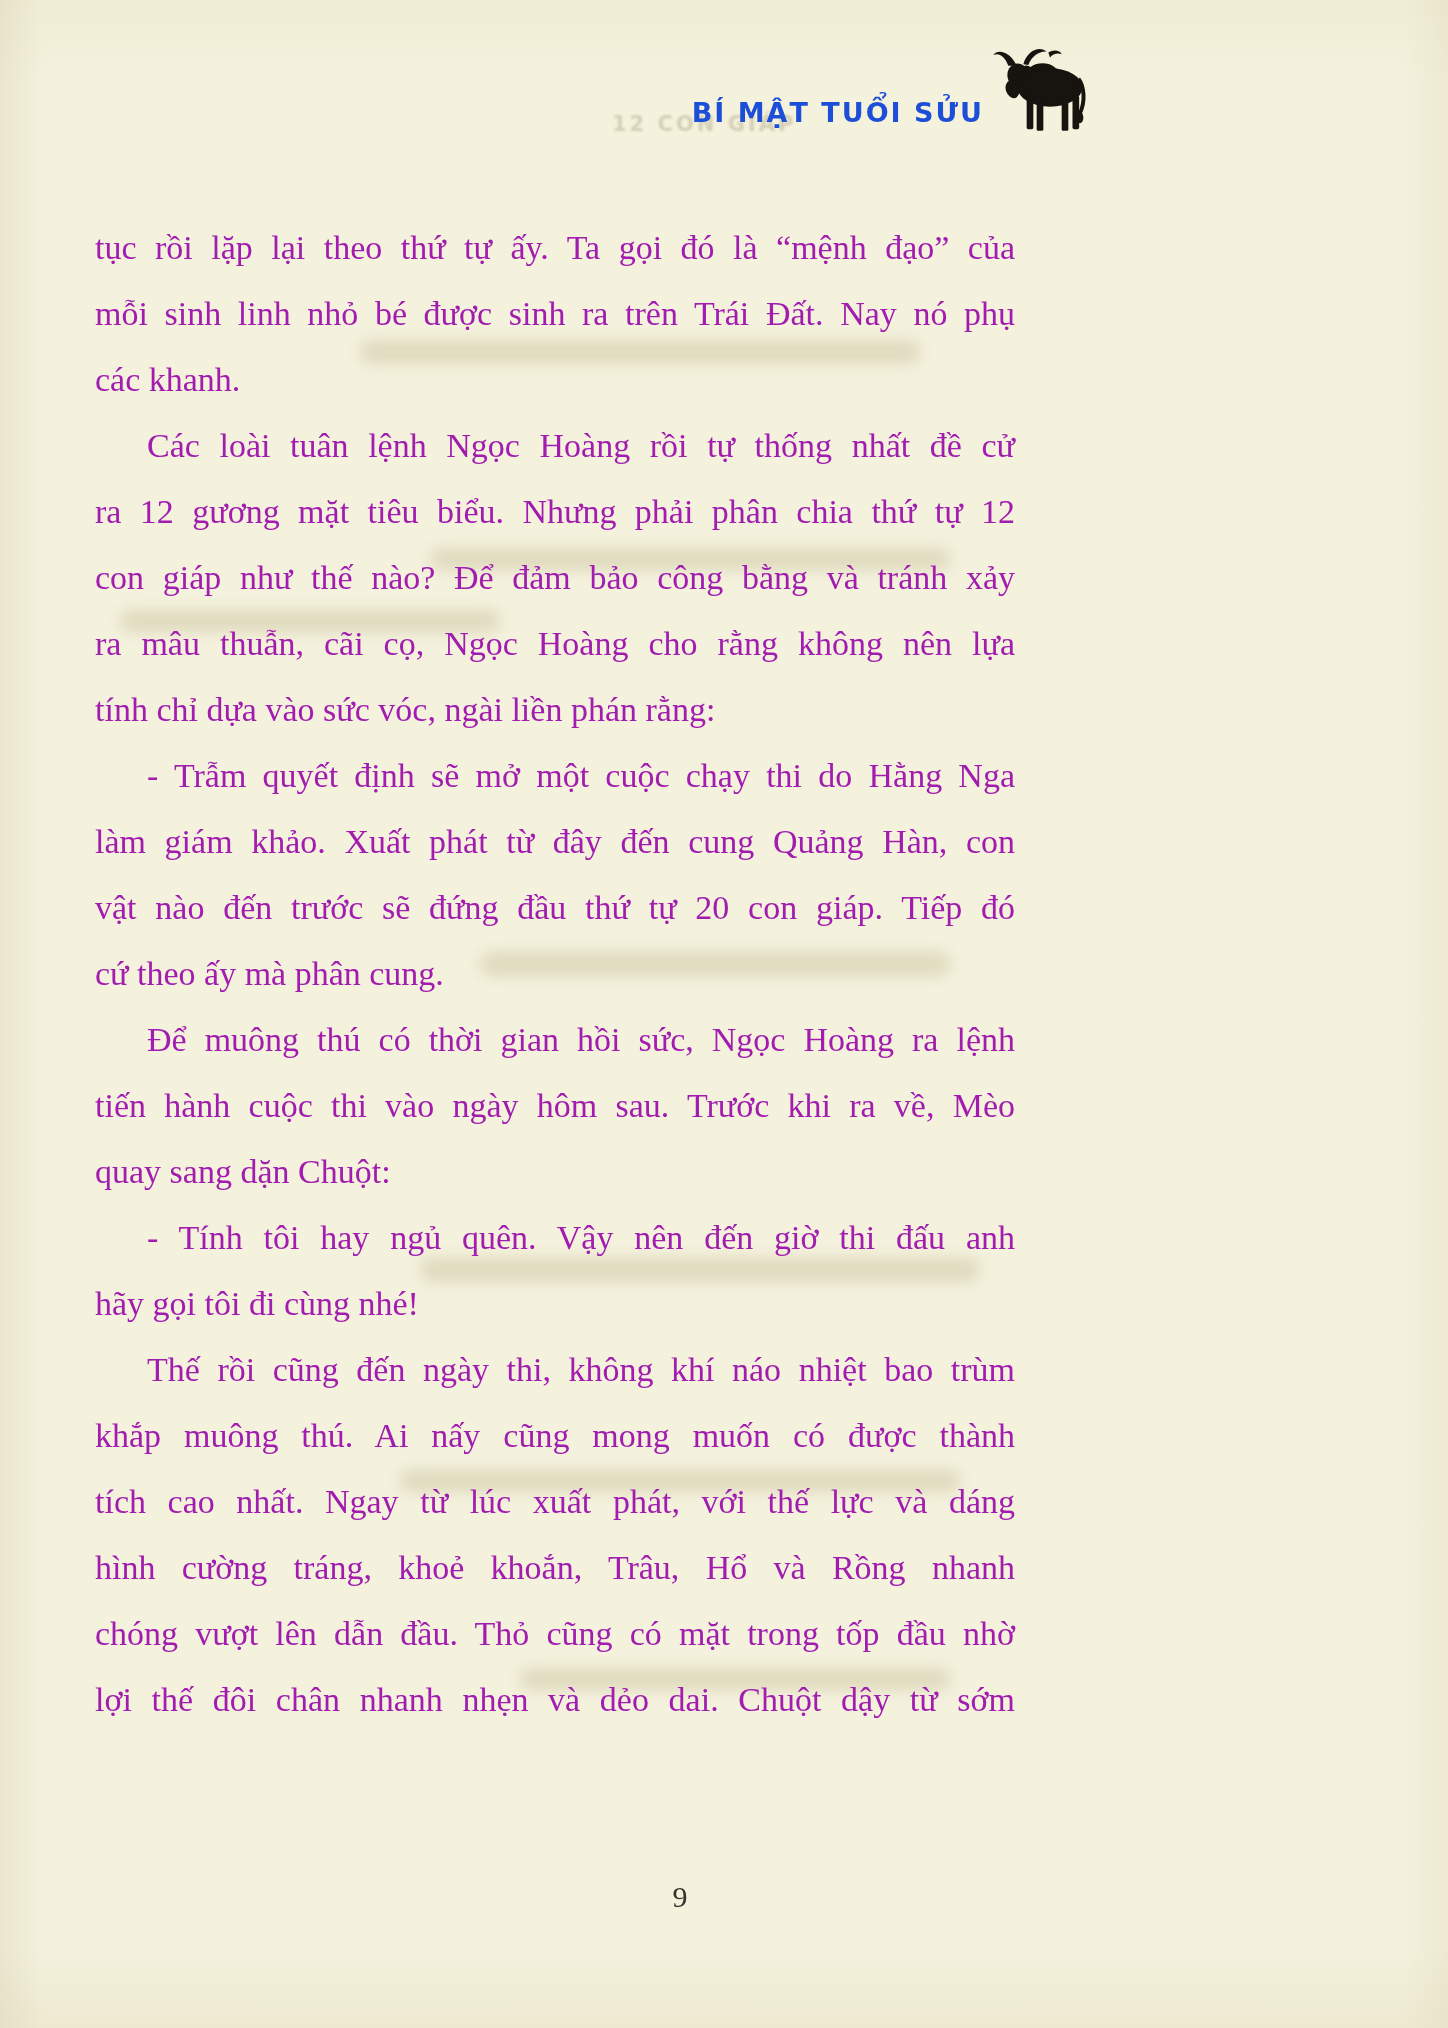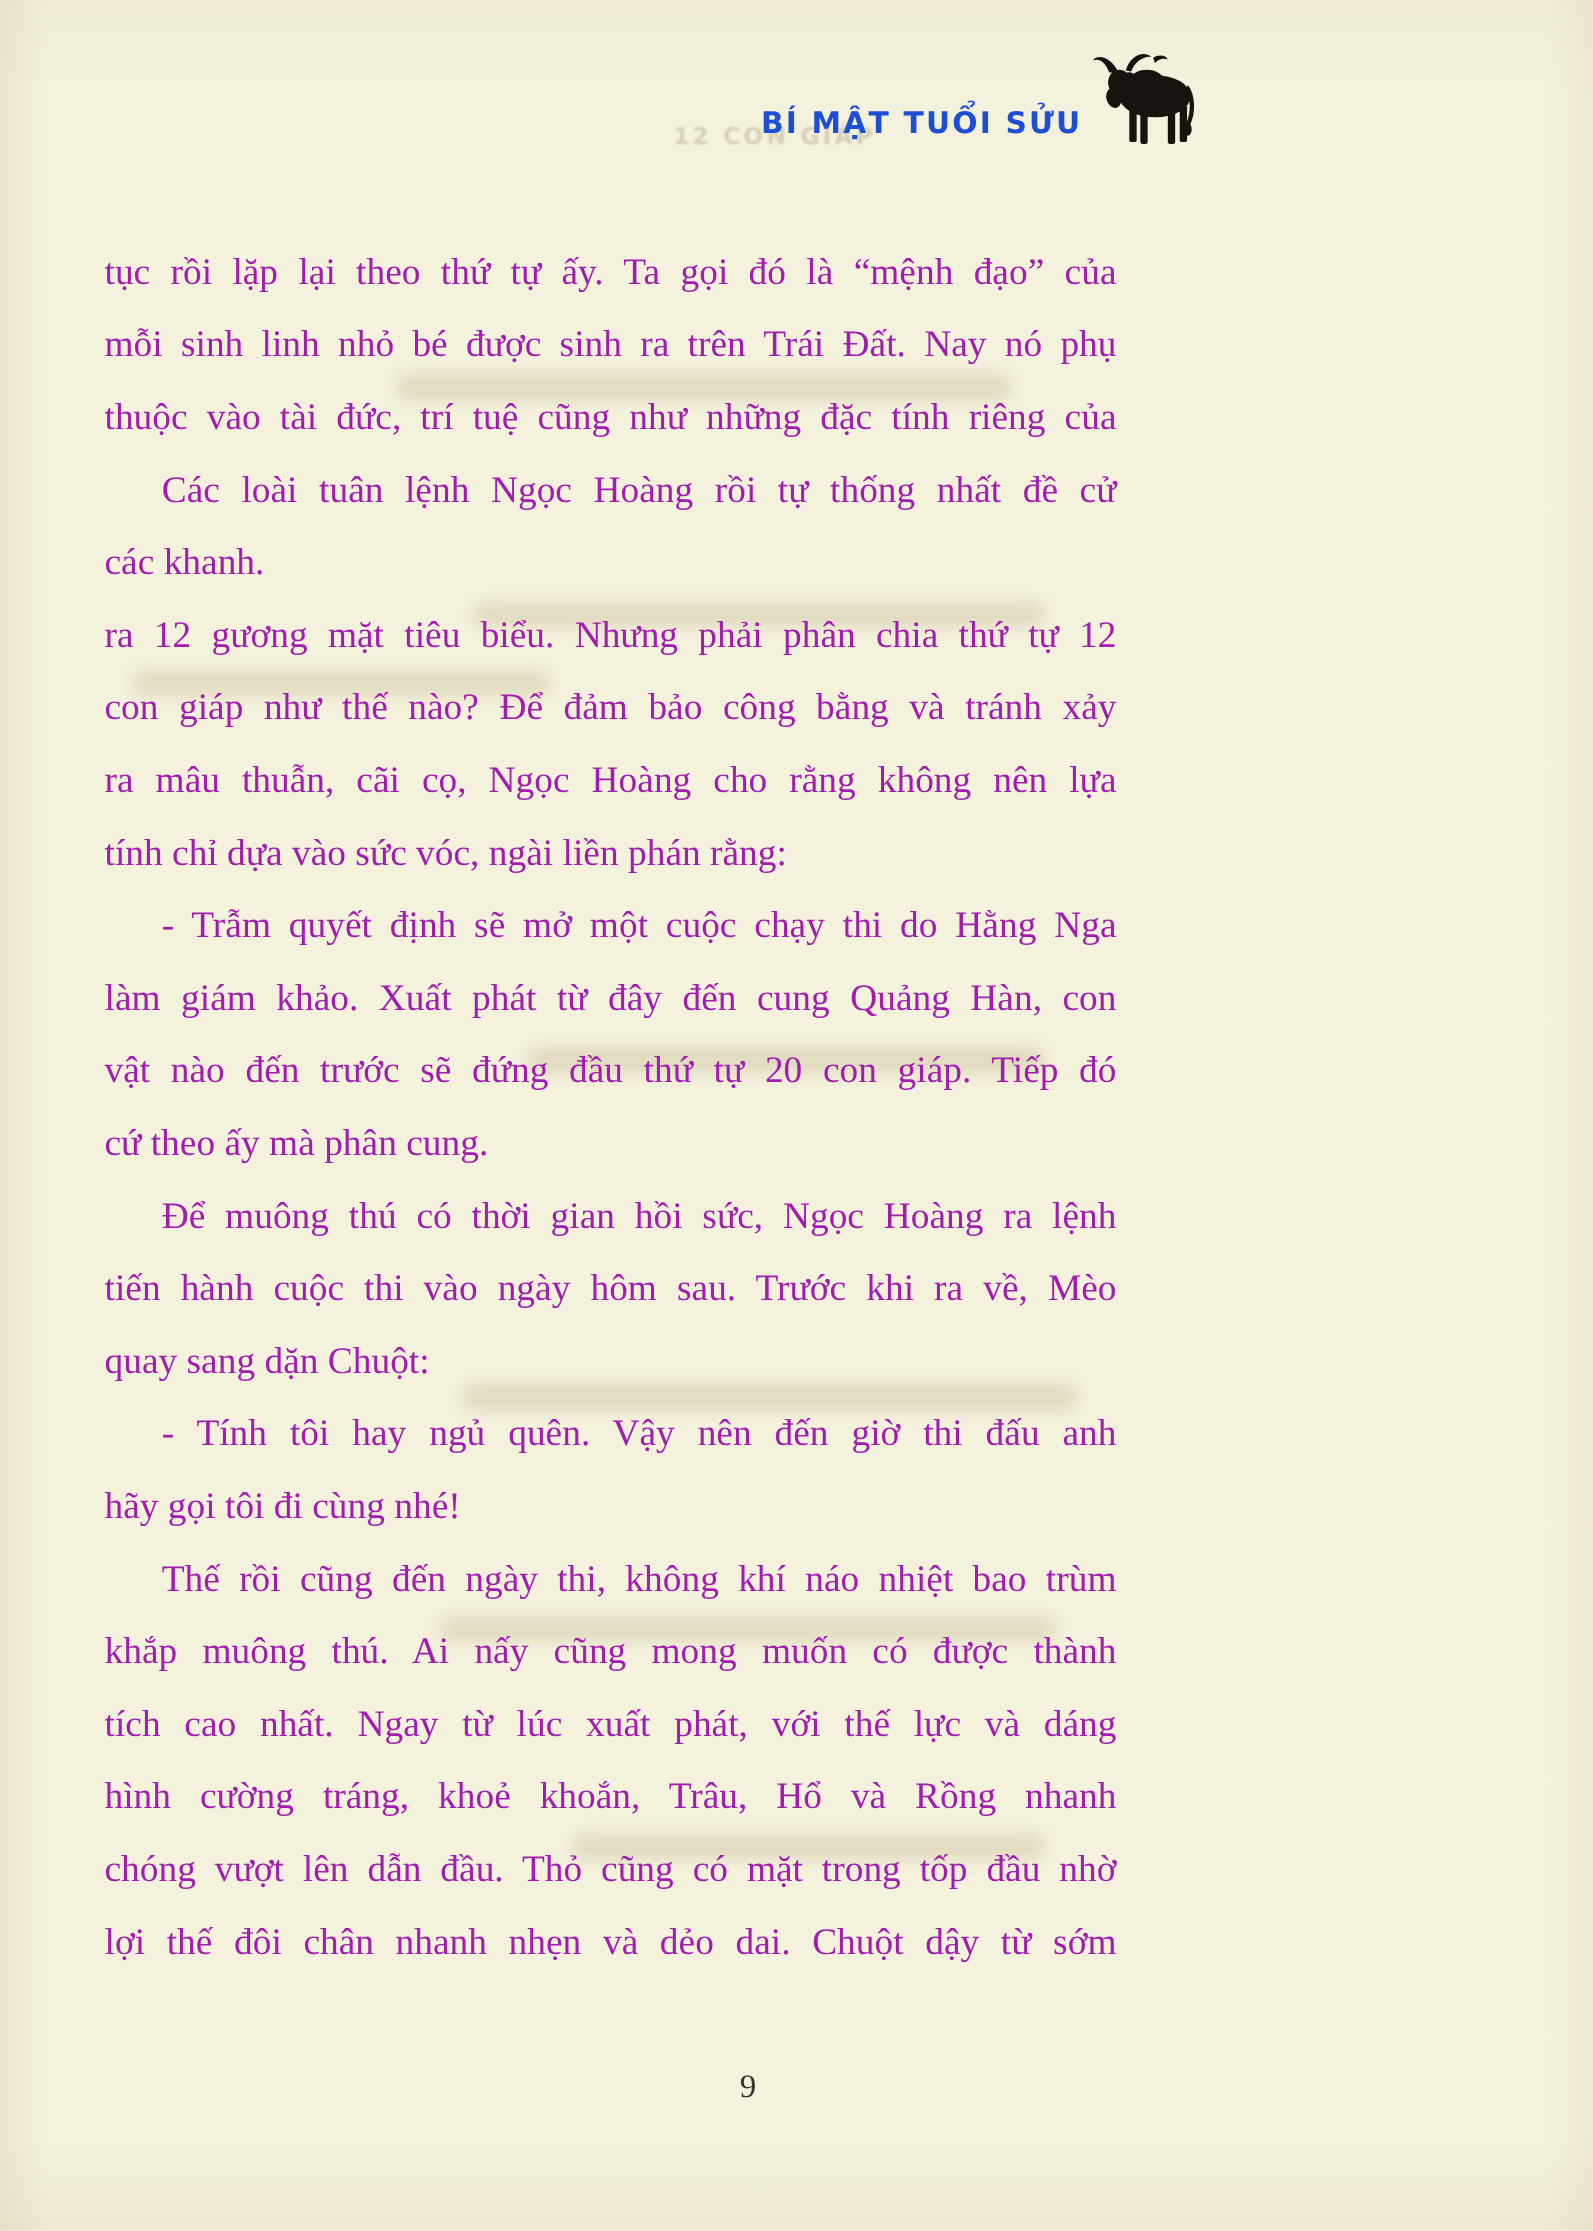--- a/index.html
+++ b/index.html
@@ -120,23 +120,22 @@
 
       <path d="M108 40 C116 50 117 70 110 84 L106 82 C112 68 111 52 104 44 Z"></path>
       <ellipse cx="108" cy="88" rx="4" ry="7"></ellipse>
     </g>
   </svg>
 </div>
 
 <div class="body-text">
     <div class="line fill">tục rồi lặp lại theo thứ tự ấy. Ta gọi đó là “mệnh đạo” của</div>
     <div class="line fill">mỗi sinh linh nhỏ bé được sinh ra trên Trái Đất. Nay nó phụ</div>
-    <div class="line fill">thuộc vào tài đức, trí tuệ cũng như những đặc tính riêng của</div>
+    <div class="line">các khanh.</div>
     <div class="line first fill">Các loài tuân lệnh Ngọc Hoàng rồi tự thống nhất đề cử</div>
-    <div class="line">các khanh.</div>
     <div class="line fill">ra 12 gương mặt tiêu biểu. Nhưng phải phân chia thứ tự 12</div>
     <div class="line fill">con giáp như thế nào? Để đảm bảo công bằng và tránh xảy</div>
     <div class="line fill">ra mâu thuẫn, cãi cọ, Ngọc Hoàng cho rằng không nên lựa</div>
     <div class="line">tính chỉ dựa vào sức vóc, ngài liền phán rằng:</div>
     <div class="line first fill">- Trẫm quyết định sẽ mở một cuộc chạy thi do Hằng Nga</div>
     <div class="line fill">làm giám khảo. Xuất phát từ đây đến cung Quảng Hàn, con</div>
     <div class="line fill">vật nào đến trước sẽ đứng đầu thứ tự 20 con giáp. Tiếp đó</div>
     <div class="line">cứ theo ấy mà phân cung.</div>
     <div class="line first fill">Để muông thú có thời gian hồi sức, Ngọc Hoàng ra lệnh</div>
     <div class="line fill">tiến hành cuộc thi vào ngày hôm sau. Trước khi ra về, Mèo</div>

